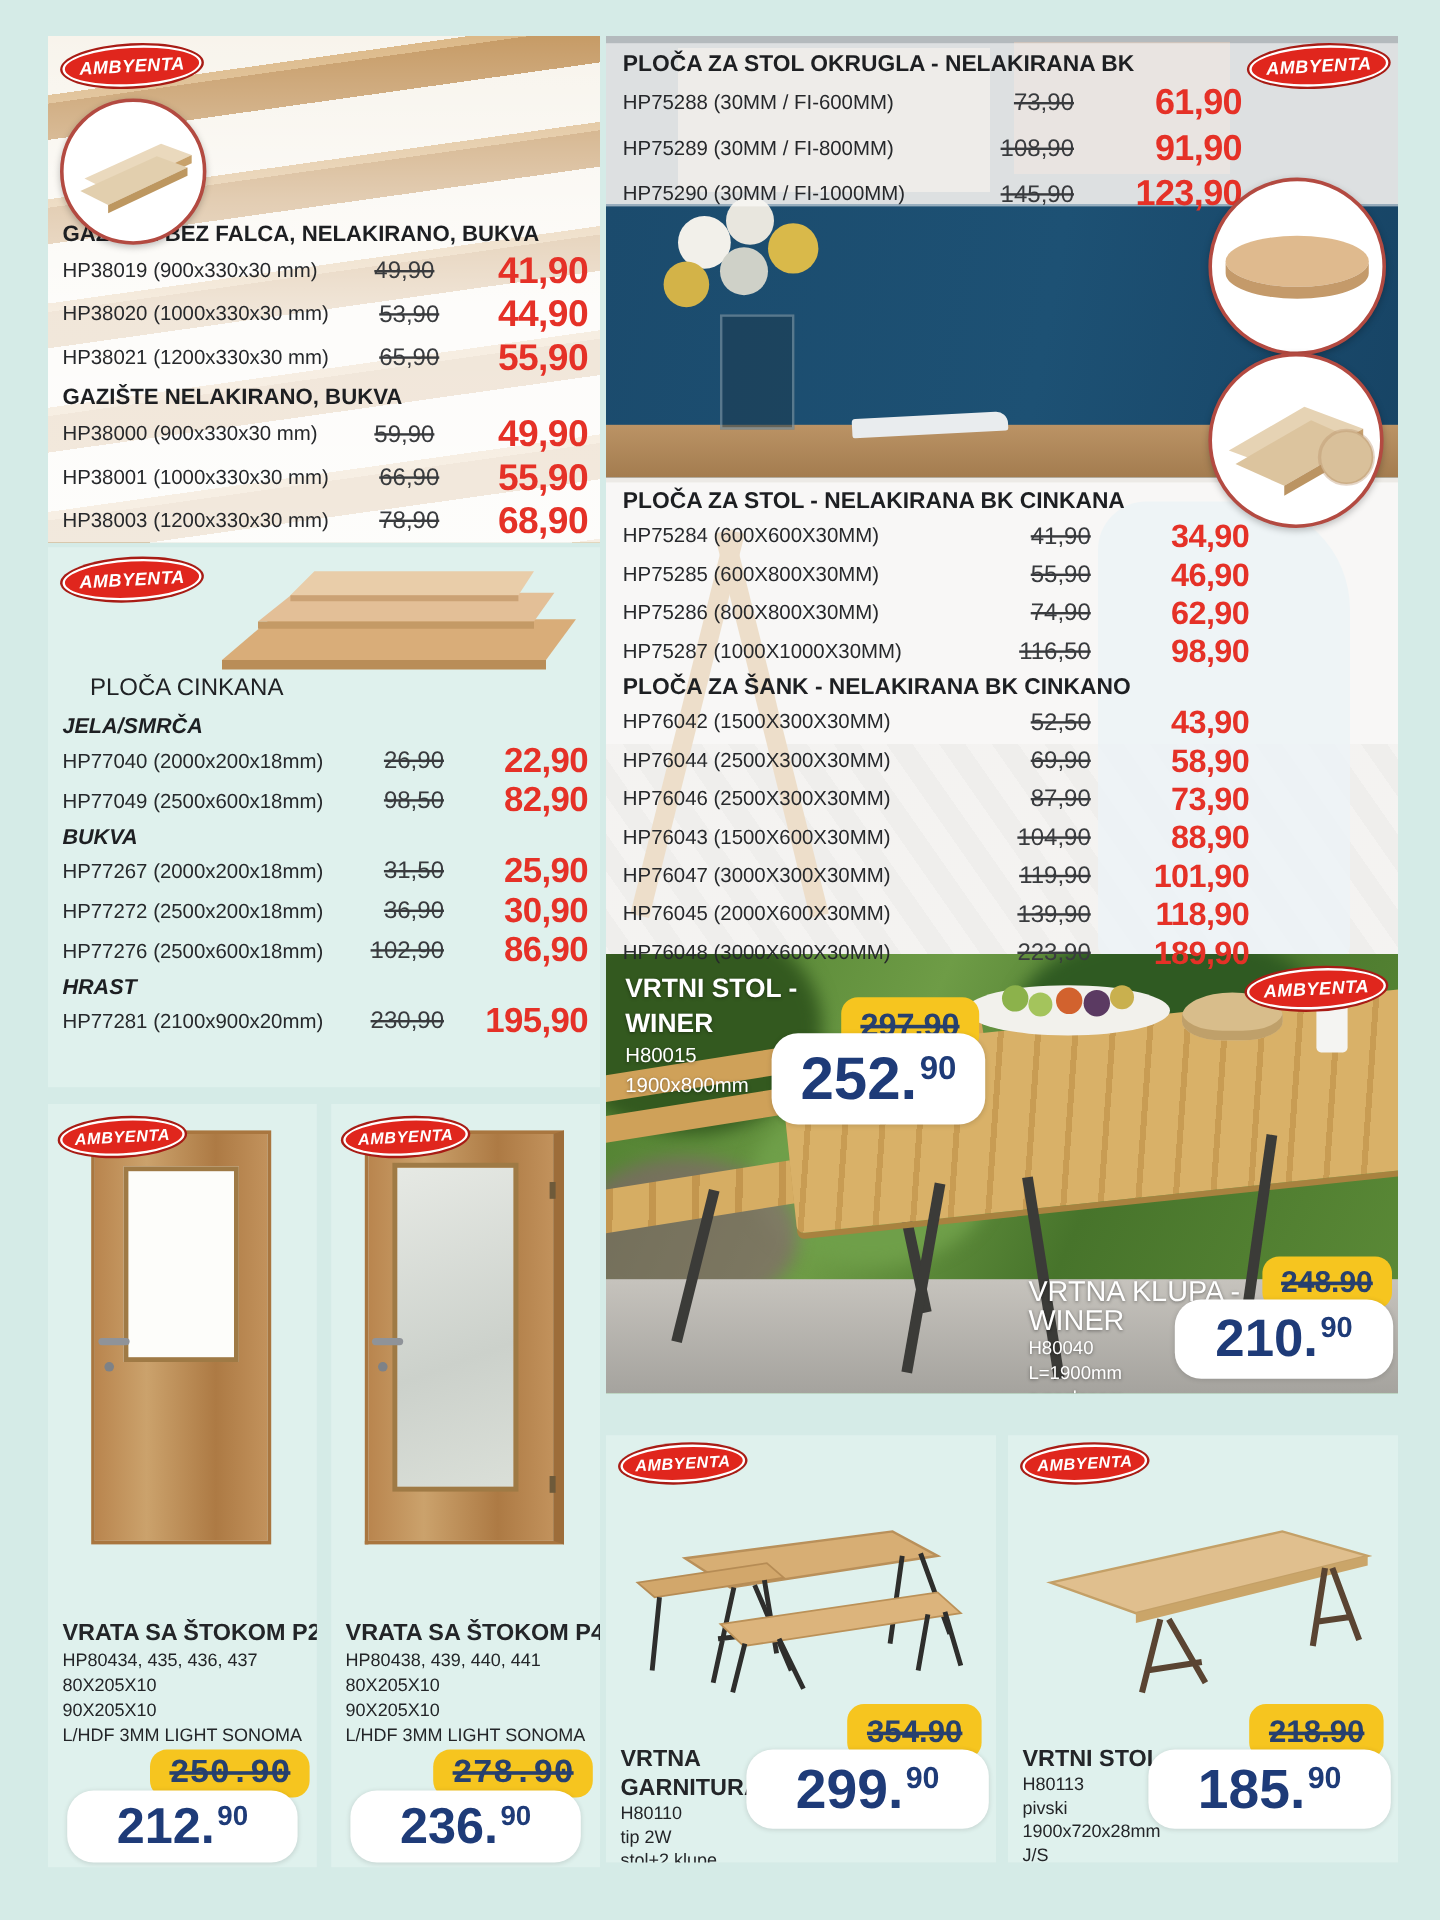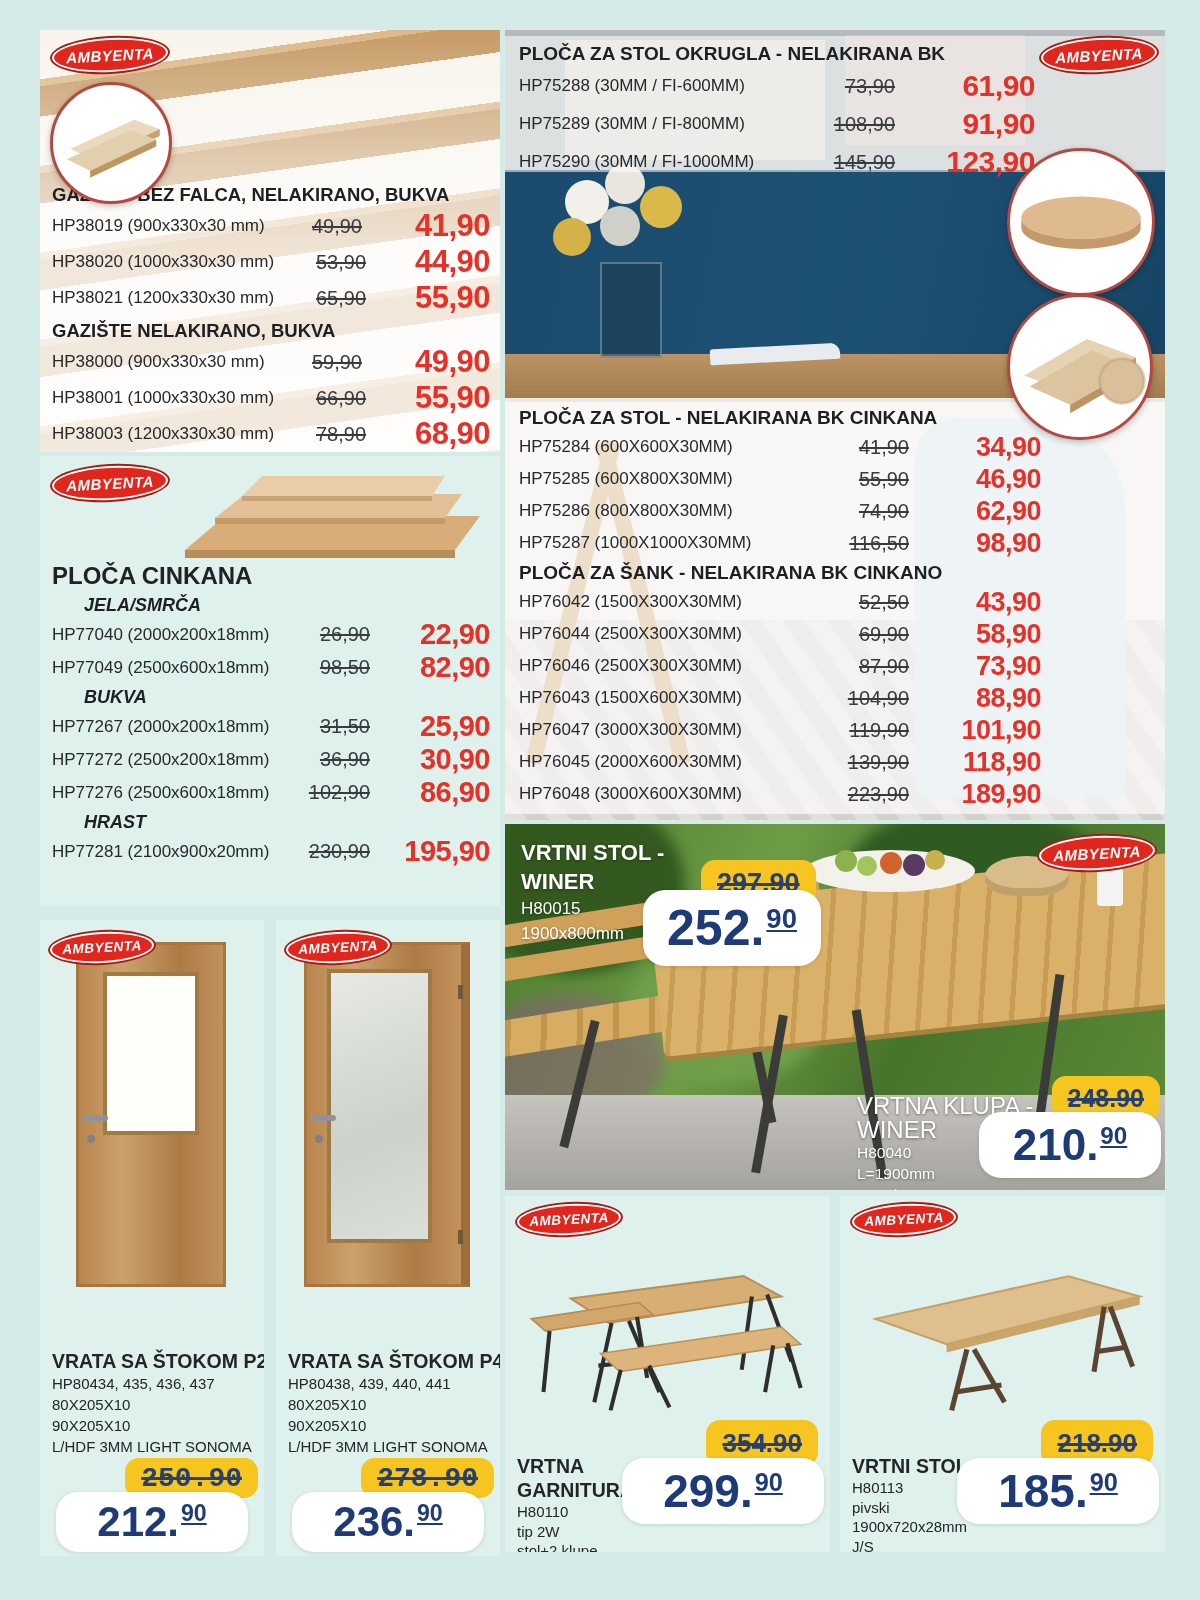--- a/index.html
+++ b/index.html
@@ -29,22 +29,22 @@
   .stairs-inset{left:10px;top:52px;width:116px;height:116px;z-index:5;}
   .stairs-text{position:absolute;left:12px;right:10px;top:150px;z-index:4;}
   .stairs-text .grp-title{margin:4px 0 2px;}
   .stairs-text .prow{height:36px;}
   .stairs-text .pnew{font-size:31px;}
 
   
   .sec-cinkana{left:40px;top:456px;width:460px;height:450px;}
   .boards-art{position:absolute;right:10px;top:2px;width:330px;height:106px;}
   .cink-content{position:absolute;left:12px;right:10px;top:106px;}
-  .cink-title{font-size:24px;font-weight:700;color:#202225;height:30px;}
-  .cink-sub{font-size:18px;font-weight:700;font-style:italic;color:#1d1f22;height:26px;display:flex;align-items:center;margin-left:32px;}
+  .cink-title{font-size:20px;font-weight:400;color:#202225;height:30px;margin-left:23px;}
+  .cink-sub{font-size:18px;font-weight:700;font-style:italic;color:#1d1f22;height:26px;display:flex;align-items:center;}
   .cink-content .prow{height:33px;}
   .cink-content .pnew{width:120px;}
 
   
   .sec-door{top:920px;width:224px;height:636px;}
   .sec-door.p2{left:40px;} .sec-door.p4{left:276px;}
   .door{position:absolute;top:22px;background:linear-gradient(90deg,#b9854e,#cba26c 30%,#ad7a44 70%,#c2925c);border:3px solid #a9763f;box-sizing:border-box;}
   .door.d2{left:36px;width:150px;height:345px;}
   .door.d4{left:28px;width:166px;height:345px;border-right:9px solid #9d6d3a;}
   .glass{position:absolute;border:4px solid #9f7a45;box-sizing:border-box;}
@@ -55,21 +55,21 @@
   .hinge{position:absolute;right:-2px;width:5px;height:14px;background:#6e5a3a;}
   .door-text{position:absolute;left:12px;right:8px;top:430px;color:#232528;}
   .door-title{font-size:19.5px;font-weight:700;white-space:nowrap;}
   .door-line{font-size:15px;line-height:21px;white-space:nowrap;}
 
   
   .pill-yellow{position:absolute;background:#f6c51f;border-radius:14px;display:flex;align-items:center;justify-content:center;
     color:#27406e;font-weight:700;text-decoration:line-through;text-decoration-thickness:2.5px;z-index:4;padding:3px 16px;white-space:nowrap;}
   .pill-white{position:absolute;background:#fff;border-radius:22px;display:flex;align-items:center;justify-content:center;
     color:#1e3b78;font-weight:800;z-index:5;white-space:nowrap;box-shadow:0 1px 4px rgba(0,0,0,.12);}
-  .pill-white sup{font-size:55%;font-weight:800;margin-top:-18px;margin-left:2px;text-decoration:underline;}
+  .pill-white sup{font-size:55%;font-weight:800;margin-top:-18px;margin-left:2px;}
   .sec-door .pill-yellow{right:6px;top:538px;font-size:28px;height:34px;font-family:Liberation Mono, monospace;}
   .sec-door .pill-white{left:16px;top:572px;width:192px;height:60px;font-size:42px;text-align:center;}
 
   
   .sec-rtop{left:505px;top:30px;width:660px;height:790px;overflow:hidden;background:#e9e7e3;}
   .rt-wall{position:absolute;left:0;right:0;top:0;height:140px;background:#b4babd;}
   .rt-frame{position:absolute;background:#d9d5cf;}
   .rt-scene{position:absolute;left:0;right:0;top:140px;height:228px;background:linear-gradient(100deg,#1b4b6d,#1d5174 55%,#174465);}
   .rt-desk{position:absolute;left:0;right:0;bottom:0;height:44px;background:linear-gradient(180deg,#bb9365,#a37c4f);}
   .rt-vase{position:absolute;left:95px;bottom:40px;width:58px;height:92px;background:rgba(30,60,80,.55);border:2px solid rgba(200,220,230,.35);}
@@ -90,21 +90,21 @@
   .rt-tables .grp-title{height:27px;display:flex;align-items:center;font-size:19px;}
   .rt-tables .prow{height:32px;}
   .rt-tables .pold{width:110px;}
   .rt-tables .pnew{font-size:27px;width:132px;}
   .rt-logo{right:8px;top:8px;left:auto;}
   .circ1{right:10px;top:118px;width:142px;height:142px;z-index:5;}
   .circ2{right:12px;top:264px;width:140px;height:140px;z-index:5;}
   .inset-circle svg{position:absolute;inset:0;width:100%;height:100%;}
 
   
-  .sec-garden{left:505px;top:824px;width:660px;height:366px;overflow:hidden;
+  .sec-garden{left:505px;top:795px;width:660px;height:366px;overflow:hidden;
     background:linear-gradient(115deg,#4d7c2e 0%,#6e9c46 35%,#47742b 60%,#5d8c38 100%);}
   .g-bush{position:absolute;border-radius:50%;filter:blur(7px);}
   .g-paving{position:absolute;left:0;right:0;bottom:0;height:95px;background:linear-gradient(180deg,#c6c3bd,#a5a39e);}
   .g-table{position:absolute;left:150px;top:52px;width:600px;height:150px;transform:rotate(-6deg);
     background:repeating-linear-gradient(100deg,#d9b168 0 26px,#c89c53 26px 31px);border-radius:6px;box-shadow:0 5px 0 #a8823f;}
   .g-leg{position:absolute;width:9px;background:#3b3b38;}
   .g-benchback{position:absolute;background:#cfa159;transform:rotate(-9deg);border-radius:3px;}
   .g-benchseat{position:absolute;left:-30px;top:168px;width:420px;height:36px;transform:rotate(-9deg);
     background:repeating-linear-gradient(100deg,#d6ad63 0 30px,#c3964e 30px 36px);border-radius:4px;}
   .g-plate{position:absolute;left:300px;top:26px;width:170px;height:42px;background:#f2f1ec;border-radius:50%;}

